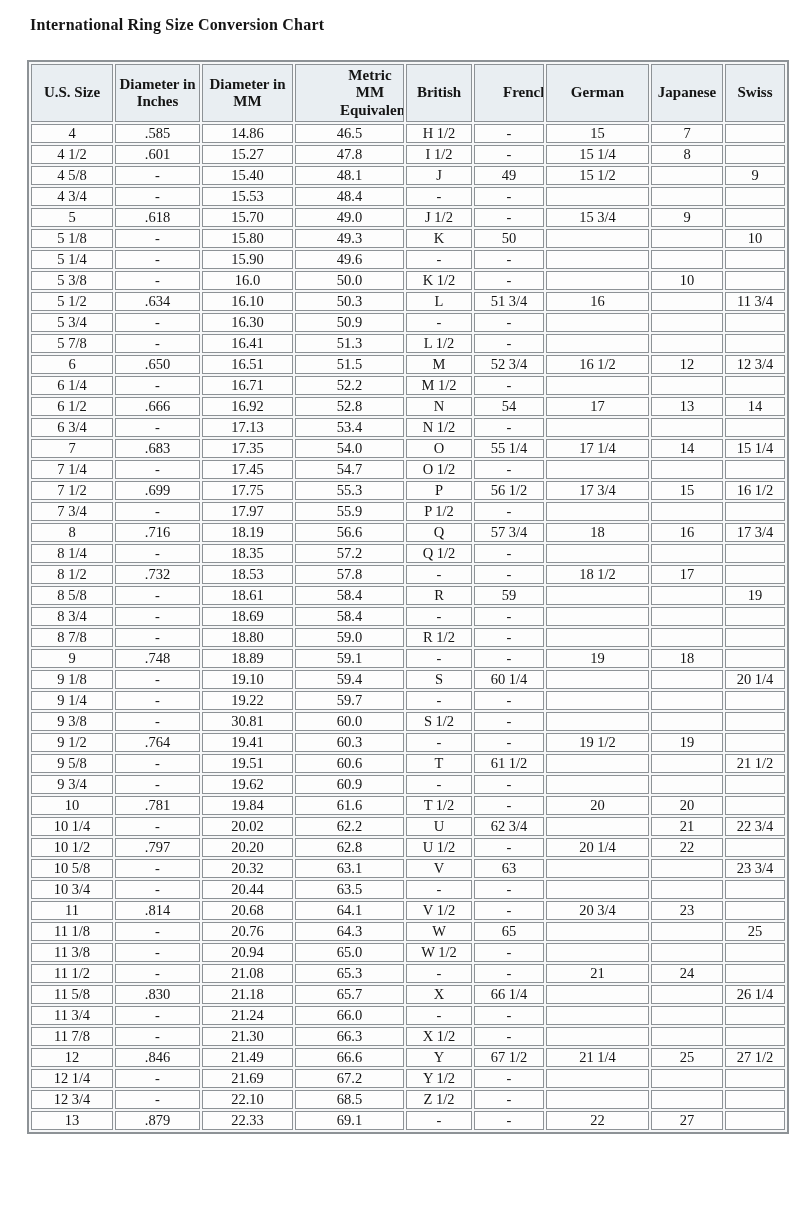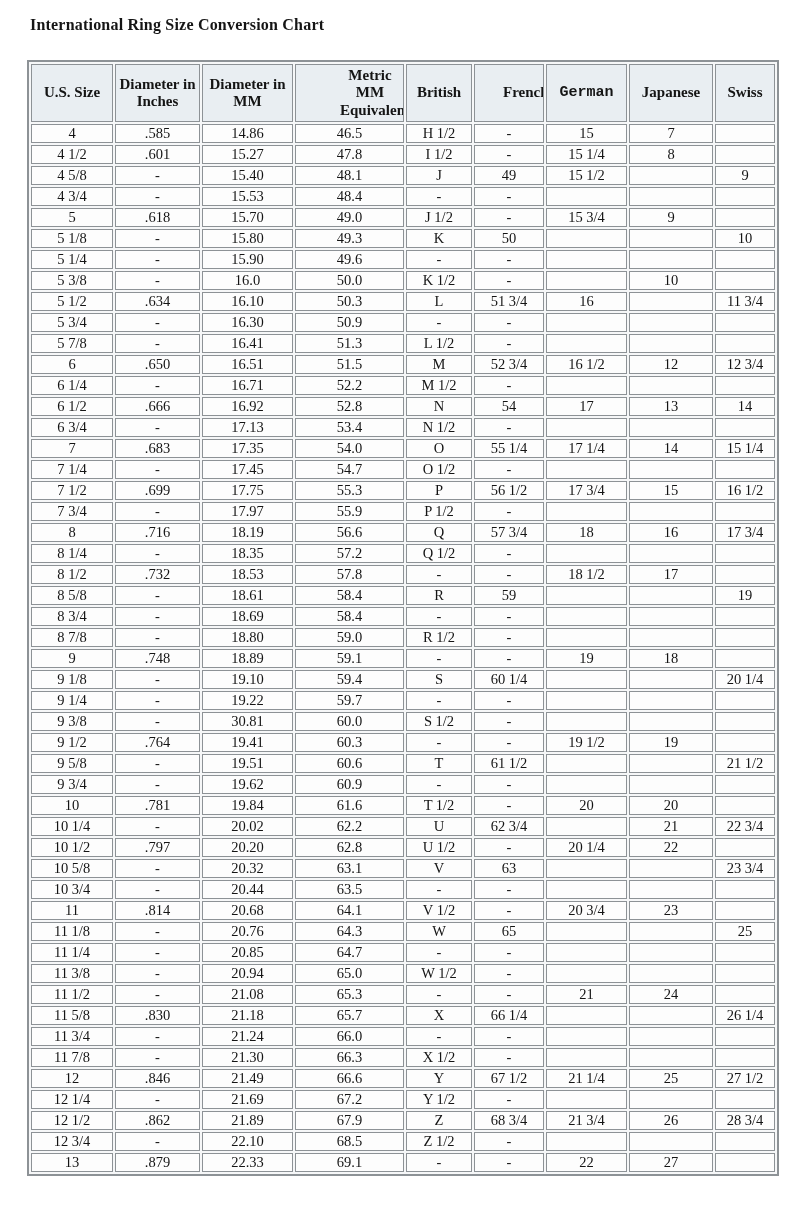--- a/index.html
+++ b/index.html
@@ -59,22 +59,22 @@
     overflow: hidden;
     white-space: nowrap;
   }
   
   table.ring-table th:nth-child(1) { width: 82px; }
   table.ring-table th:nth-child(2) { width: 85px; }
   table.ring-table th:nth-child(3) { width: 91px; }
   table.ring-table th:nth-child(4) { width: 109px; padding-left: 44px; }
   table.ring-table th:nth-child(5) { width: 66px; }
   table.ring-table th:nth-child(6) { width: 70px; padding-left: 28px; }
-  table.ring-table th:nth-child(7) { width: 81px; font-family: Liberation Mono, monospace; }
-  table.ring-table th:nth-child(8) { width: 84px; }
+  table.ring-table th:nth-child(7) { width: 103px; }
+  table.ring-table th:nth-child(8) { width: 72px; }
   table.ring-table th:nth-child(9) { width: 60px; }
 </style>
 </head>
 <body>
 
 <div class="page">
   <h1 class="page-title">International Ring Size Conversion Chart</h1>
 
   <table class="ring-table">
     <thead>
@@ -514,31 +514,20 @@
           <td>-</td>
           <td>20.76</td>
           <td>64.3</td>
           <td>W</td>
           <td>65</td>
           <td></td>
           <td></td>
           <td>25</td>
         </tr>
         <tr>
-          <td>11 1/4</td>
-          <td>-</td>
-          <td>20.85</td>
-          <td>64.7</td>
-          <td>-</td>
-          <td>-</td>
-          <td></td>
-          <td></td>
-          <td></td>
-        </tr>
-        <tr>
           <td>11 3/8</td>
           <td>-</td>
           <td>20.94</td>
           <td>65.0</td>
           <td>W 1/2</td>
           <td>-</td>
           <td></td>
           <td></td>
           <td></td>
         </tr>
@@ -602,31 +591,20 @@
           <td>-</td>
           <td>21.69</td>
           <td>67.2</td>
           <td>Y 1/2</td>
           <td>-</td>
           <td></td>
           <td></td>
           <td></td>
         </tr>
         <tr>
-          <td>12 1/2</td>
-          <td>.862</td>
-          <td>21.89</td>
-          <td>67.9</td>
-          <td>Z</td>
-          <td>68 3/4</td>
-          <td>21 3/4</td>
-          <td>26</td>
-          <td>28 3/4</td>
-        </tr>
-        <tr>
           <td>12 3/4</td>
           <td>-</td>
           <td>22.10</td>
           <td>68.5</td>
           <td>Z 1/2</td>
           <td>-</td>
           <td></td>
           <td></td>
           <td></td>
         </tr>

